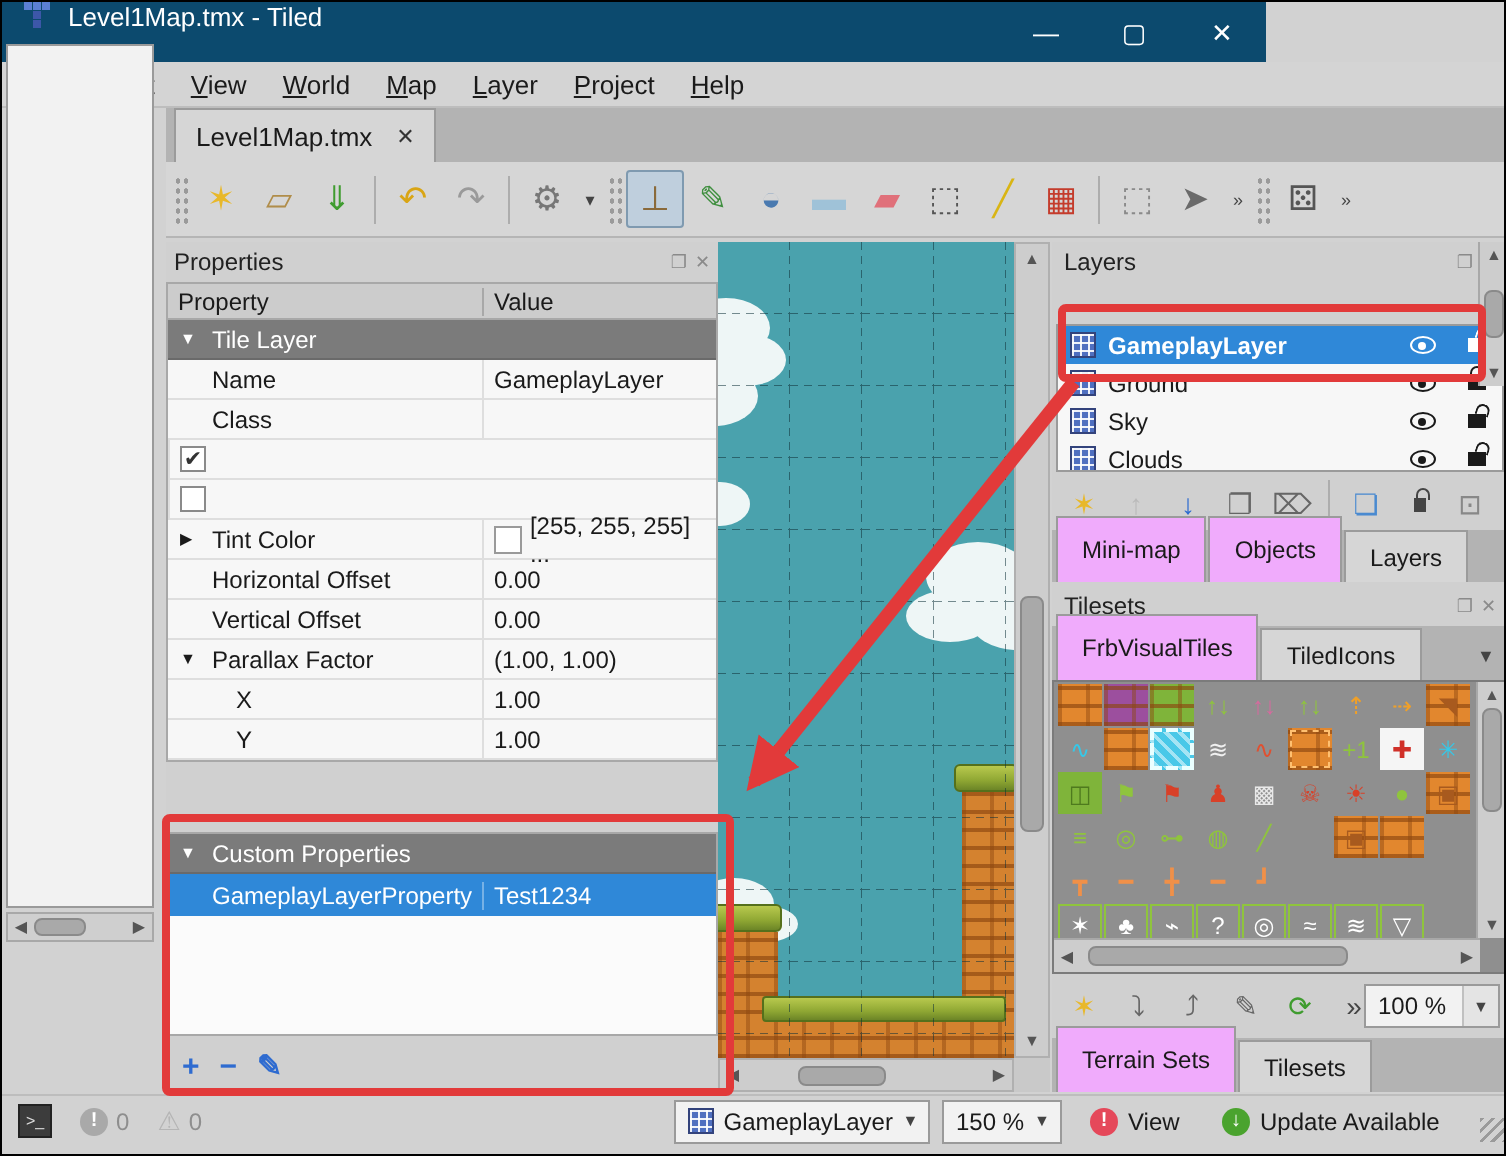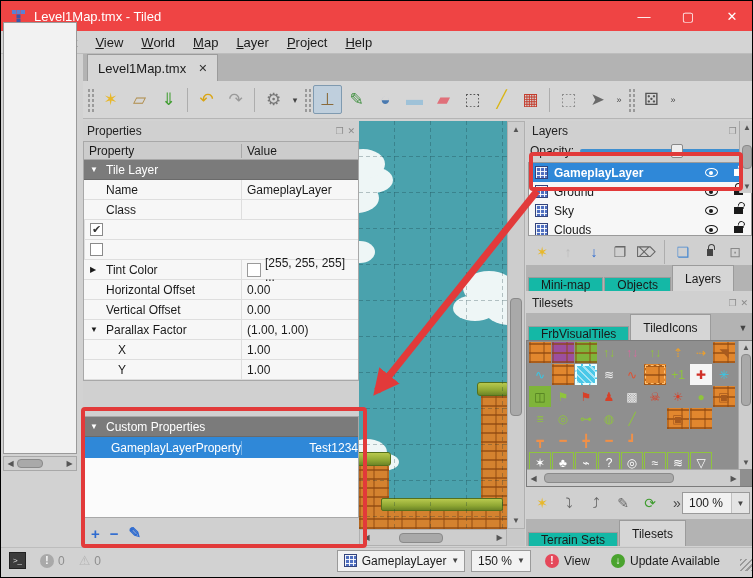--- a/index.html
+++ b/index.html
@@ -2,22 +2,22 @@
 <html><head>
 <meta charset="utf-8">
 <style>
   html,body{margin:0;padding:0;background:#3a3a3a;}
   #win{position:relative;width:753px;height:578px;background:#d2d2d2;
        font-family:"Liberation Sans",sans-serif;font-size:12px;color:#1a1a1a;
        overflow:hidden;box-sizing:border-box;border:1px solid #000;}
   *{box-sizing:border-box;}
 
   
-  #titlebar{position:absolute;left:0;top:0;width:753px;height:30px;background:#ef4444;
-            display:flex;align-items:center;color:#fff;}
+  #titlebar{position:absolute;left:0;top:0;width:632px;height:30px;background:#0c4a6e;
+            display:flex;color:#fff;}
   #app-icon{position:relative;width:13px;height:13px;margin:0 9px 0 11px;}
   #app-icon i{position:absolute;left:0;top:0;width:4px;height:4px;background:#5b7fd4;border:0;
       box-shadow:4.5px 0 0 #5b7fd4,9px 0 0 #5b7fd4,4.5px 4.5px 0 #3c57a8,4.5px 9px 0 #3c57a8;}
   #title-text{font-size:13px;}
   #win-btns{margin-left:auto;display:flex;height:30px;}
   .winbtn{width:44px;height:30px;display:flex;align-items:center;justify-content:center;
           color:#fff;font-size:13px;}
 
   
   #menubar{position:absolute;left:0;top:30px;width:753px;height:23px;background:#d4d4d4;
@@ -68,21 +68,21 @@
   .prow.section .pc1{width:auto;border:0;}
   .prow.disabled{color:#9a9a9a;}
   .prow .arr{position:absolute;left:6px;font-size:8px;color:inherit;}
   .prow.indent .pc1{padding-left:34px;}
   .cbx{width:13px;height:13px;background:#fff;border:1px solid #8a8a8a;display:flex;
        align-items:center;justify-content:center;font-size:11px;color:#333;}
   .swatch{width:14px;height:14px;border:1px solid #9a9a9a;margin-right:4px;}
   #custom-table{position:absolute;left:0;top:295px;width:276px;height:102px;background:#fbfbfb;
                 border:1px solid #a8a8a8;}
   .crow{height:21px;display:flex;align-items:center;font-size:12px;}
-  .crow.selected{background:#2f88d8;color:#fff;text-align:right;}
+  .crow.selected{background:#2f88d8;color:#fff;}
   .crow .cc1{width:157px;padding-left:22px;}
   .crow .cc2{flex:1;padding-left:5px;border-left:1px solid rgba(255,255,255,.35);}
   #custom-actions{position:absolute;left:0;top:399px;width:276px;height:26px;display:flex;
                   align-items:center;gap:10px;padding-left:8px;}
   .act-btn{color:#2e6bd0;font-size:15px;font-weight:bold;}
 
   
   #map-view{position:absolute;left:358px;top:120px;width:166px;height:425px;background:#c9c9c9;}
   #map-canvas{position:absolute;left:0;top:0;width:148px;height:408px;background:#4aa2ad;overflow:hidden;}
   .cloud{position:absolute;background:#eef6f6;border-radius:50%;}
@@ -124,21 +124,21 @@
      border:1.5px solid currentColor;border-bottom:0;border-radius:4px 4px 0 0;}
   .lock.open::before{left:4px;transform:rotate(18deg);}
   #layers-vscroll{position:absolute;right:0;top:0;width:15px;height:72px;background:#cdcdcd;
       border-left:1px solid #a8a8a8;display:flex;flex-direction:column;align-items:center;justify-content:space-between;}
   #layers-toolbar{position:absolute;left:2px;top:118px;width:224px;height:26px;display:flex;
                   align-items:center;gap:2px;padding-left:2px;}
   .ltbtn{width:24px;height:24px;display:flex;align-items:center;justify-content:center;font-size:14px;}
   .dim{opacity:.4;}
   #dock-tabs{position:absolute;left:0;top:144px;width:228px;height:26px;background:#b3b3b3;
              display:flex;align-items:flex-end;padding-left:2px;}
-  .dtab{height:14px;padding:0 12px;display:flex;align-items:center;font-size:12px;background:#14b8a6;
+  .dtab{height:33px;padding:0 12px;display:flex;align-items:center;font-size:12px;background:#f0abfc;
         border:1px solid #9b9b9b;border-bottom:0;margin-right:1px;}
   .dtab.active{background:#d6d6d6;height:26px;}
 
   #tilesets-head{position:absolute;left:2px;top:172px;width:224px;}
   #tileset-tabs{position:absolute;left:0;top:192px;width:228px;height:27px;background:#b3b3b3;
                 display:flex;align-items:flex-end;padding-left:2px;}
   #tileset-tabs .dd{margin-left:auto;width:22px;height:25px;display:flex;align-items:center;
                 justify-content:center;color:#444;font-size:9px;}
   #tileset-view{position:absolute;left:0;top:219px;width:228px;height:147px;background:#8f8f8f;
                 border:1px solid #7b7b7b;overflow:hidden;}
@@ -411,27 +411,20 @@
     </div>
   </div>
 
   <div id="rightdock">
     <div id="layers-head" class="dockhead">
       <span>Layers</span>
       <span class="dk-icons">
           <span>❐</span>
           <span>✕</span>
         </span>
-    </div>
-    <div id="opacity-row">
-      <span>Opacity:</span>
-      <span id="opacity-slider">
-        <span class="groove"></span>
-          <span class="handle" style="left: 55%;"></span>
-      </span>
     </div>
     <div id="layers-list">
         <div class="lrow selected">
           <span class="gridico"></span>
           <span>GameplayLayer</span>
           <span class="eye"></span>
           <span class="lock open"></span>
         </div>
         <div class="lrow">
           <span class="gridico"></span>

